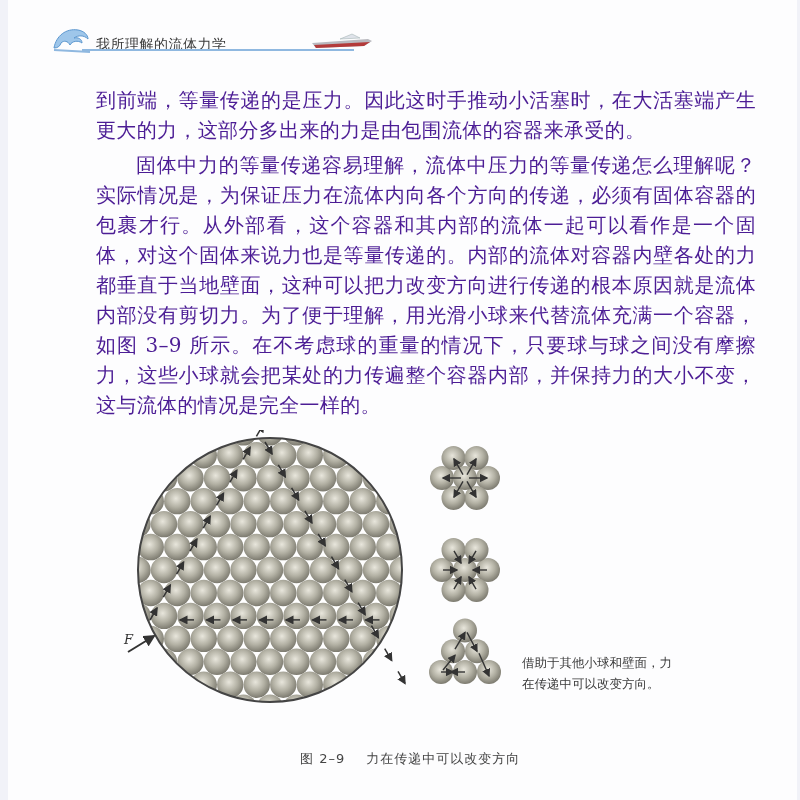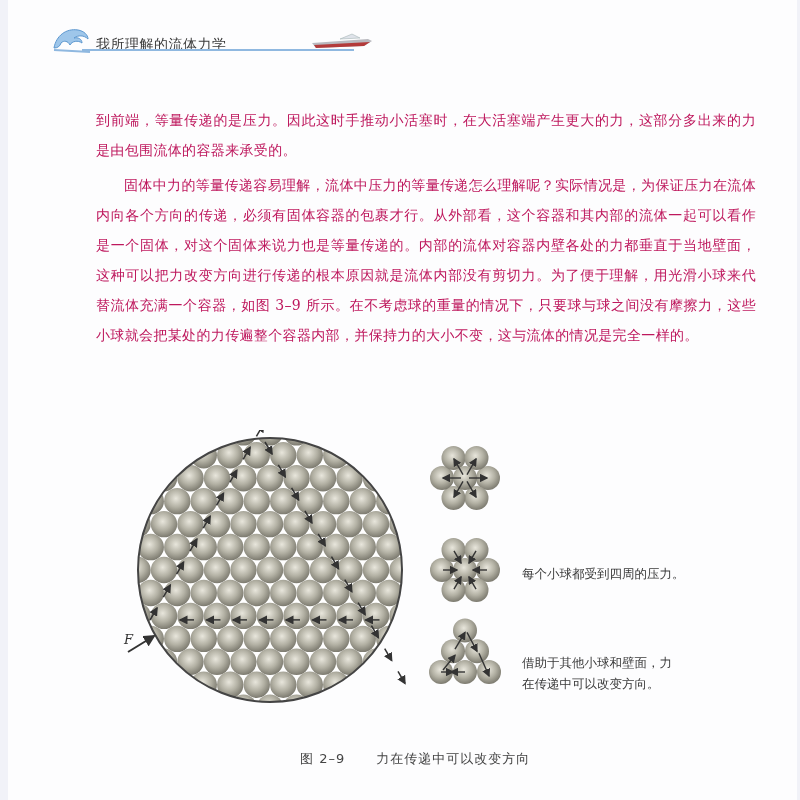--- a/index.html
+++ b/index.html
@@ -15,37 +15,37 @@
   .header .wave { position:absolute; left:0; top:4px; width:40px; height:28px; }
   .header .title {
     position:absolute; left:44px; top:14px;
     font-family:"DejaVu Sans", "Liberation Sans", sans-serif;
     font-size:14px; font-weight:normal; color:#3b3b3b; letter-spacing:0.5px;
   }
   .header .rule { position:absolute; left:30px; top:27px; width:272px; height:2px; background:#8fb8e0; }
   .header .boat { position:absolute; left:258px; top:8px; width:64px; height:22px; }
   .body-text {
     position:absolute; left:96px; width:660px;
-    font-size:14px; line-height:30px; color:#be185d;
-    text-align:justify; letter-spacing:0.35px;margin-top:20px;
+    font-size:20px; line-height:30px; color:#4c1d95;
+    text-align:justify; letter-spacing:0.35px;
   }
   .p1 { top:85px; }
   .p2 { top:150px; text-indent:2em; }
   .figure { position:absolute; left:120px; top:430px; width:640px; height:300px; }
   .legend-text {
     position:absolute; font-family:"DejaVu Sans","Liberation Sans",sans-serif;
     font-size:12.5px; color:#3a3a3a; line-height:21px;
   }
   .caption {
     position:absolute; left:300px; top:750px;
     font-family:"DejaVu Sans","Liberation Sans",sans-serif;
     font-size:13px; color:#444;
     letter-spacing:1px;
   }
-  .caption .num { margin-right:26px; }
+  .caption .num { margin-right:16px; }
 </style>
 </head>
 <body>
 
 <div class="edge-left"></div>
 <div class="edge-right"></div>
 
 <div class="header">
   <svg class="wave" viewBox="0 0 40 28">
     <path d="M2 22 C4 10 14 2 26 4 C32 5 36 9 36 13 C32 9 26 9 22 12 C26 11 30 13 30 17 C26 14 20 15 18 19 C16 15 12 14 9 17 C8 20 6 22 2 22 Z" fill="#9ec6ea" stroke="#5c97cf" stroke-width="1"></path>
@@ -382,20 +382,19 @@
         <circle cx="24" cy="10" r="12" fill="url(#ball)"></circle>
         <line x1="-24" y1="10" x2="-12" y2="10" stroke="#333" stroke-width="1.4" marker-end="url(#ah)"></line>
         <line x1="0" y1="10" x2="-14" y2="10" stroke="#333" stroke-width="1.4" marker-end="url(#ah)"></line>
         <line x1="-22" y1="8" x2="-10" y2="-6.783999999999999" stroke="#333" stroke-width="1.4" marker-end="url(#ah)"></line>
         <line x1="-10" y1="-12.783999999999999" x2="0" y2="-29.567999999999998" stroke="#333" stroke-width="1.4" marker-end="url(#ah)"></line>
         <line x1="2" y1="-29.567999999999998" x2="12" y2="-10.783999999999999" stroke="#333" stroke-width="1.4" marker-end="url(#ah)"></line>
         <line x1="14" y1="-8.783999999999999" x2="24" y2="14" stroke="#333" stroke-width="1.4" marker-end="url(#ah)"></line>
       </g>
   </svg>
 
-  <div class="legend-text" style="left:402px; top:133px;">每个小球都受到四周的压力。</div>
   <div class="legend-text" style="left:402px; top:222px; width:160px;">借助于其他小球和壁面，力在传递中可以改变方向。</div>
 </div>
 
 <div class="caption">
   <span class="num">图 2–9</span>
   <span>力在传递中可以改变方向</span>
 </div>
 
 </body></html>

